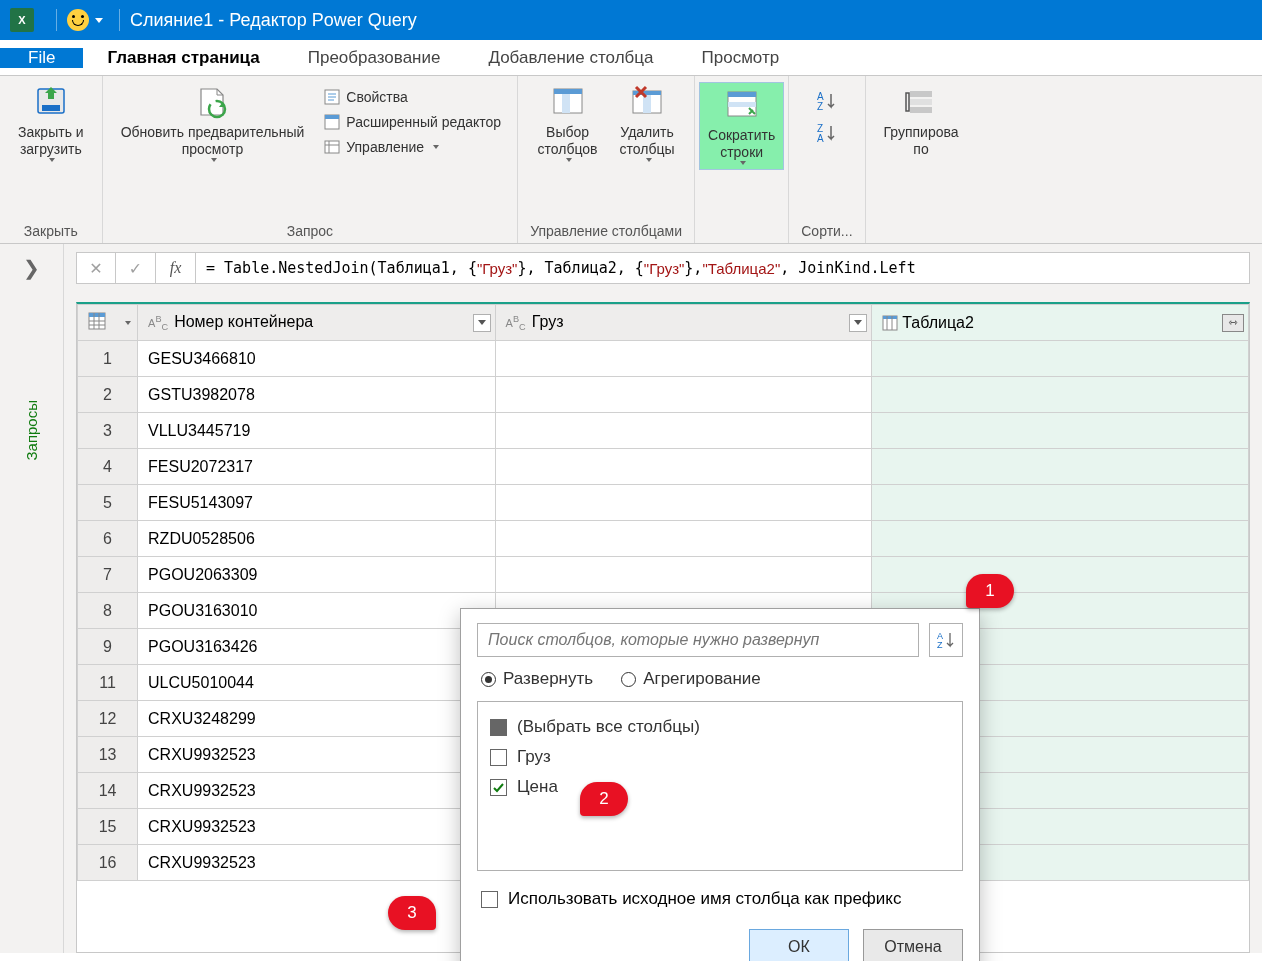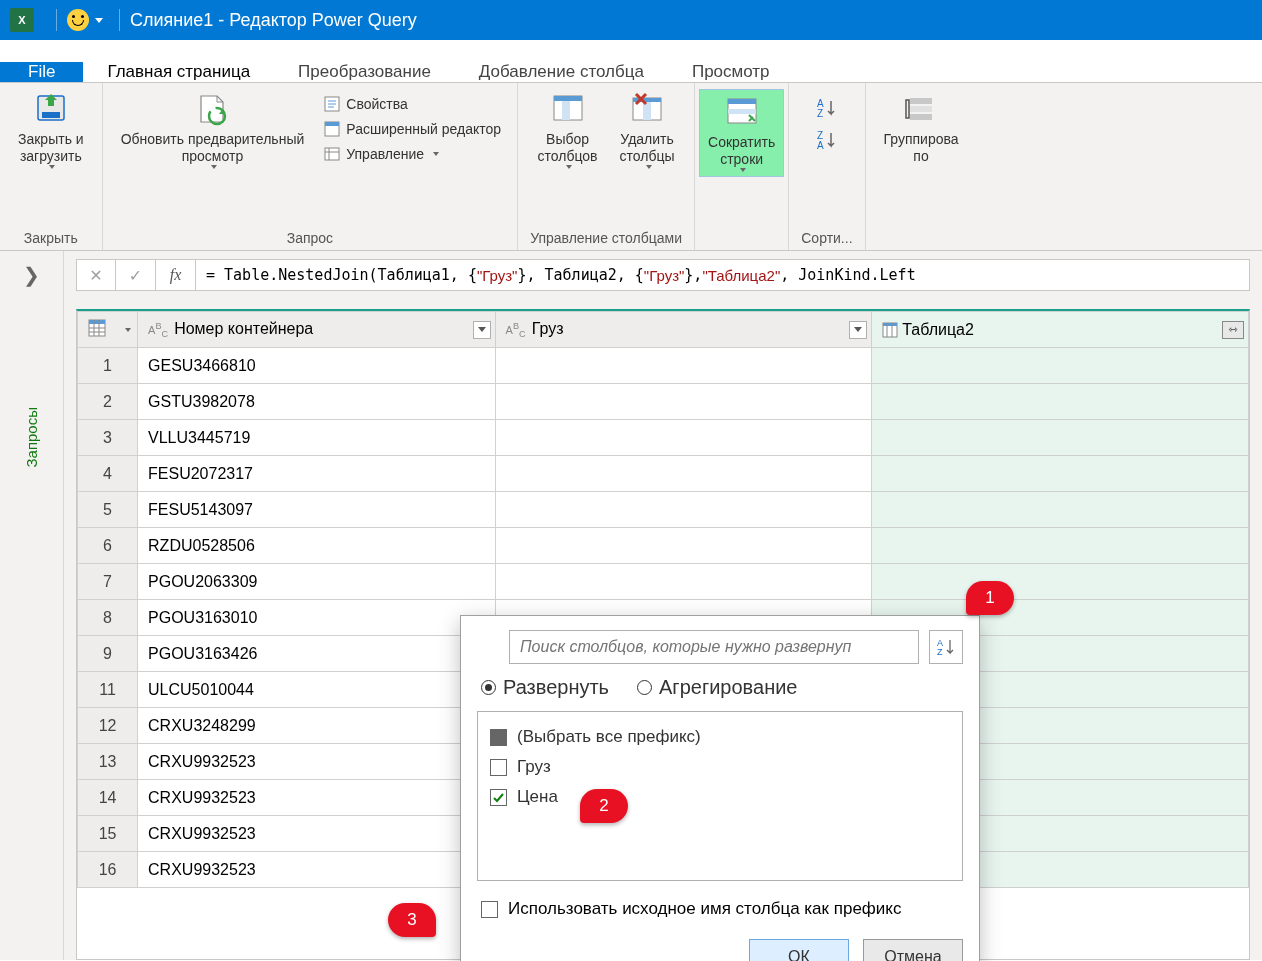--- a/index.html
+++ b/index.html
@@ -5,24 +5,24 @@
 * { margin:0; padding:0; box-sizing:border-box; font-family:'Segoe UI',Tahoma,sans-serif; }
 html,body { width:1262px; height:961px; overflow:hidden; background:#fff; }
 .titlebar { background:#0078d4; height:40px; display:flex; align-items:center; padding:0 10px; color:#fff; font-size:18px; }
 .tb-excel { width:24px; height:24px; background:#217346; color:#fff; display:flex; align-items:center; justify-content:center; font-size:11px; font-weight:bold; border-radius:2px; margin-right:12px; }
 .tb-smiley { width:22px; height:22px; background:#ffd040; border-radius:50%; margin-right:6px; position:relative; }
 .tb-smiley::before { content:''; position:absolute; width:3px; height:3px; background:#000; border-radius:50%; top:6px; left:5px; box-shadow:9px 0 #000; }
 .tb-smiley::after { content:''; position:absolute; width:10px; height:5px; border:1.5px solid #000; border-top:none; border-radius:0 0 10px 10px; top:11px; left:5px; }
 .tb-drop { width:0; height:0; border-left:4px solid transparent; border-right:4px solid transparent; border-top:5px solid #fff; margin-right:6px; }
 .tb-sep { width:1px; height:22px; background:rgba(255,255,255,0.4); margin:0 10px; }
 .tb-title { font-weight:300; }
-.tabbar { height:43px; display:flex; align-items:flex-end; border-bottom:1px solid #c8c8c8; background:#fff; }
+.tabbar { height:36px; display:flex; align-items:center; border-bottom:1px solid #c8c8c8; background:#fff; }
 .tabf { background:#0078d4; color:#fff; padding:0 28px; display:flex; align-items:center; font-size:17px; cursor:pointer; }
 .tabi { padding:0 24px; display:flex; align-items:center; font-size:17px; color:#444; cursor:pointer; }
-.tabi.active { color:#000; }
+.tabi.active { color:#000;font-weight:bold; }
 .ribbon { height:168px; background:#f3f2f1; border-bottom:1px solid #c8c8c8; display:flex; align-items:stretch; }
 .rgroup { border-right:1px solid #d8d8d8; padding:6px 12px 4px 12px; display:flex; flex-direction:column; align-items:center; justify-content:space-between; }
 .rg-body { display:flex; gap:10px; align-items:flex-start; flex:1; }
 .rg-title { font-size:14px; color:#555; margin-top:12px; }
 .btn-lg { display:flex; flex-direction:column; align-items:center; padding:2px 6px; cursor:pointer; text-align:center; }
 .btn-lg .ic { width:36px; height:36px; margin-bottom:4px; display:flex; align-items:center; justify-content:center; }
 .btn-lg .lbl { font-size:14px; color:#333; line-height:1.2; }
 .btn-sm { display:flex; align-items:center; gap:6px; padding:3px 4px; font-size:14px; color:#333; cursor:pointer; }
 .btn-sm .ic { width:16px; height:16px; }
 .drop-tri { display:inline-block; width:0; height:0; border-left:3px solid transparent; border-right:3px solid transparent; border-top:4px solid #666; margin-left:3px; vertical-align:middle; }
@@ -43,23 +43,23 @@
 th { background:#eeedec; font-weight:normal; position:relative; }
 th.rownumh { width:44px; background:#eeedec; }
 td.rownum { width:44px; text-align:center; background:#eeedec; color:#444; }
 th .h-drop { position:absolute; right:4px; top:50%; transform:translateY(-50%); width:18px; height:18px; border:1px solid #b0b0b0; background:#fff; display:flex; align-items:center; justify-content:center; cursor:pointer; }
 th .h-drop::after { content:''; width:0; height:0; border-left:4px solid transparent; border-right:4px solid transparent; border-top:5px solid #555; }
 th .h-type { display:inline-block; font-size:11px; color:#888; vertical-align:middle; margin-right:6px; }
 .expand-btn { position:absolute; right:4px; top:50%; transform:translateY(-50%); width:22px; height:18px; border:1px solid #888; background:#e8e8e8; cursor:pointer; display:flex; align-items:center; justify-content:center; font-size:11px; color:#333; }
 .col3bg { background:#e8f5ef;margin-top:48px; }
 .popup { position:absolute; left:396px; top:364px; width:520px; background:#fff; border:1px solid #a0a0a0; box-shadow:0 6px 20px rgba(0,0,0,0.25); padding:14px 16px 16px 16px; z-index:20; }
 .popup .search { display:flex; gap:10px; margin-bottom:12px; }
-.popup input[type=text] { flex:1; height:34px; border:1px solid #b0b0b0; padding:0 10px; font-style:italic; font-size:16px; color:#666;margin-left:32px; }
+.popup input[type=text] { flex:1; height:34px; border:1px solid #b0b0b0; padding:0 10px; font-style:italic; font-size:16px; color:#666; }
 .sort-btn { width:34px; height:34px; border:1px solid #b0b0b0; background:#fff; display:flex; align-items:center; justify-content:center; font-size:13px; cursor:pointer; color:#333; }
-.radios { display:flex; gap:28px; margin:4px 0 12px 4px; font-size:20px; color:#333; }
+.radios { display:flex; gap:28px; margin:4px 0 12px 4px; font-size:17px; color:#333; }
 .radios label { display:flex; align-items:center; gap:7px; cursor:pointer; }
 .radios .rdot { width:15px; height:15px; border:1.5px solid #333; border-radius:50%; display:flex; align-items:center; justify-content:center; }
 .radios .rdot.sel::after { content:''; width:7px; height:7px; background:#333; border-radius:50%; }
 .chk-list { border:1px solid #b0b0b0; height:170px; padding:10px; font-size:17px; color:#333; }
 .chk-row { display:flex; align-items:center; gap:10px; padding:5px 2px; }
 .chk { width:17px; height:17px; border:1.5px solid #666; display:flex; align-items:center; justify-content:center; background:#fff; cursor:pointer; }
 .chk.fill { background:#666; }
 .chk svg { display:block; }
 .prefix-row { display:flex; align-items:center; gap:10px; margin:18px 0 20px 4px; font-size:17px; }
 .btns-row { display:flex; justify-content:flex-end; gap:14px; }
@@ -393,21 +393,21 @@
             <span>Развернуть</span>
           </label>
         <label>
             <span class="rdot"></span>
             <span>Агрегирование</span>
           </label>
       </div>
       <div class="chk-list">
         <div class="chk-row">
             <span class="chk fill"></span>
-            <span>(Выбрать все префикс)</span>
+            <span>(Выбрать все столбцы)</span>
           </div>
         <div class="chk-row">
             <span class="chk"></span>
             <span>Груз</span>
           </div>
         <div class="chk-row">
             <span class="chk">
               <svg width="13" height="13">
                 <path d="M2 7 L5 10 L11 3" stroke="#0f7b0f" stroke-width="2" fill="none"></path>
               </svg>

